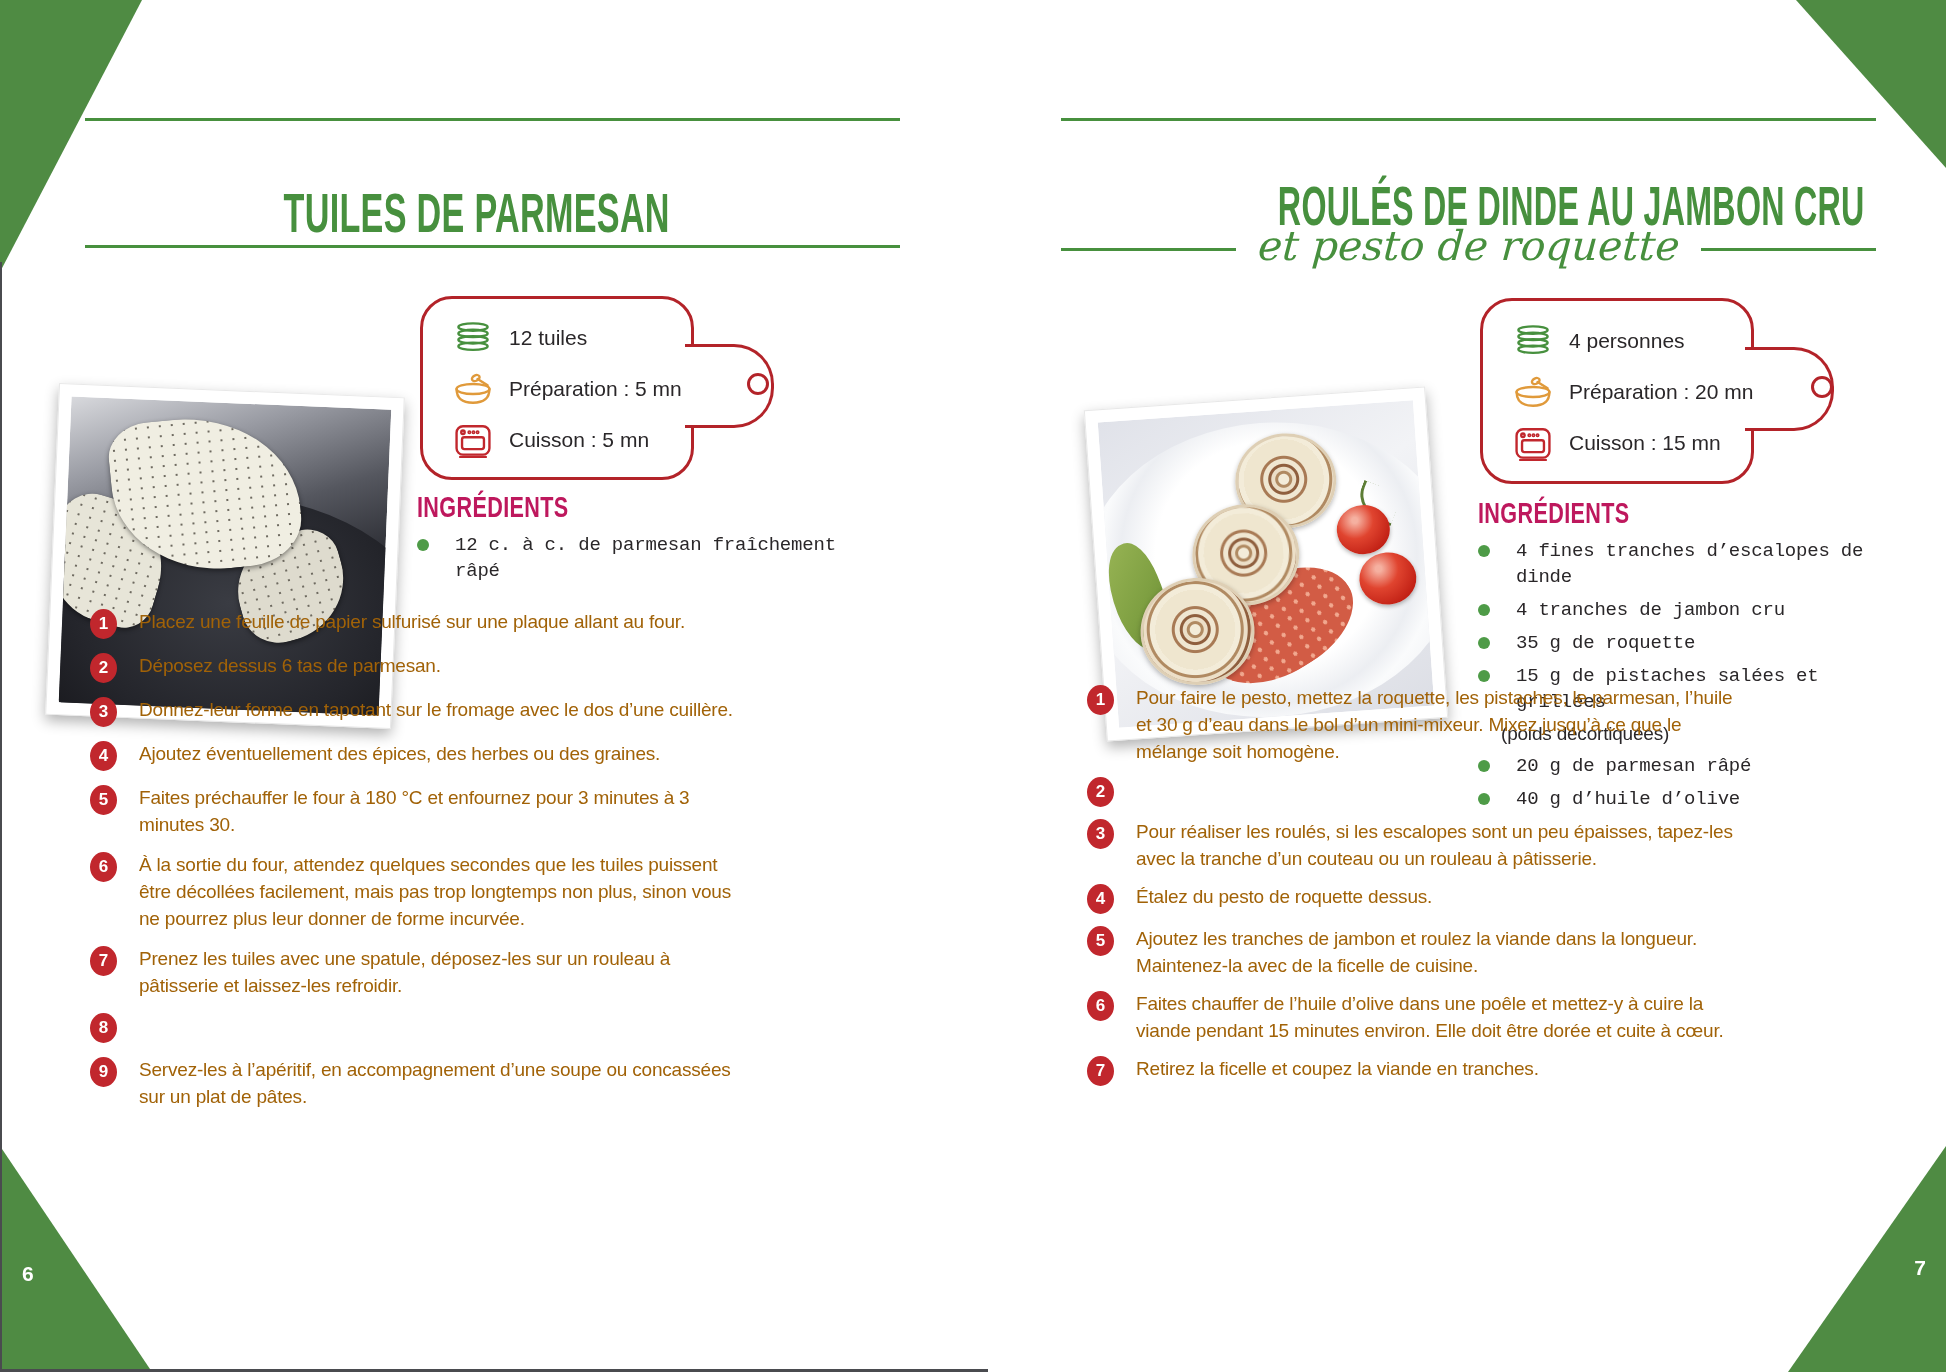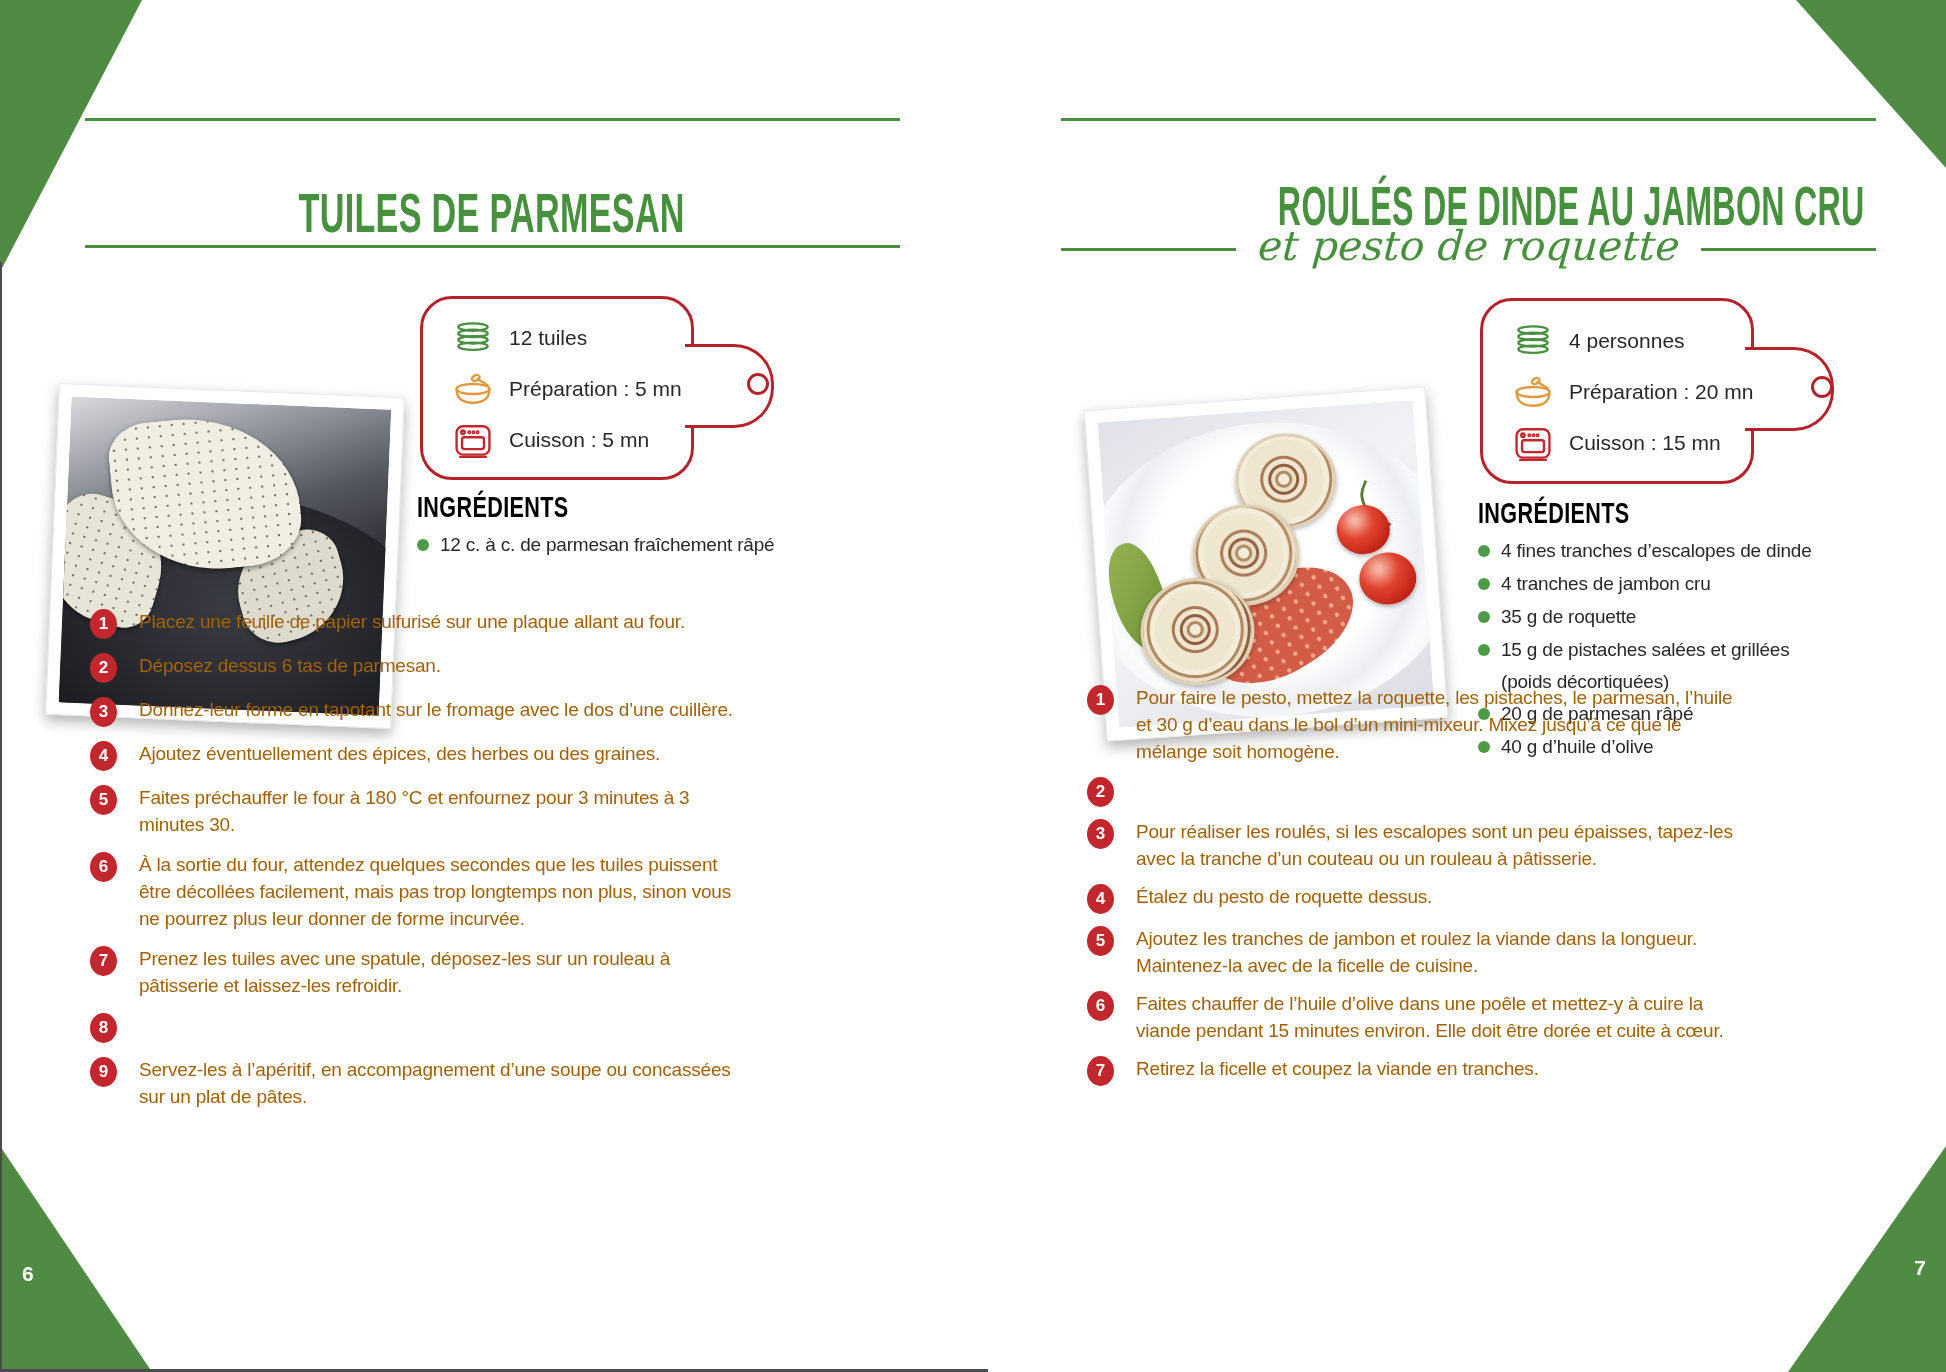--- a/index.html
+++ b/index.html
@@ -30,24 +30,24 @@
 
   
   .board{position:absolute;border:3px solid #b32329;border-radius:32px;background:#fff;z-index:1;}
   .handle{position:absolute;border:3px solid #b32329;border-left:none;border-radius:0 40px 40px 0;background:#fff;z-index:2;}
   .hole{position:absolute;width:16px;height:16px;border:3px solid #b32329;border-radius:50%;background:#fff;z-index:3;}
   .card-rows{position:absolute;display:flex;flex-direction:column;gap:9px;z-index:3;}
   .card-row{display:flex;align-items:center;gap:15px;font-size:21px;color:#2a2729;}
   .card-row svg{flex:none;}
 
   
-  .ing-title{position:absolute;font-size:30px;font-weight:700;color:#000000;}
+  .ing-title{position:absolute;font-size:30px;font-weight:700;color:#be185d;}
   .ing-title>span{display:inline-block;transform:scaleX(.72);transform-origin:left center;letter-spacing:.5px;}
   .ing-list{position:absolute;display:flex;flex-direction:column;gap:7px;width:430px;}
-  .ing-item{display:flex;gap:11px;font-size:19px;line-height:26px;letter-spacing:-.2px;}
+  .ing-item{display:flex;gap:26px;font-size:19px;line-height:26px;letter-spacing:-.2px;font-family:Liberation Mono, monospace;}
   .ing-dot{flex:none;width:12px;height:12px;border-radius:50%;background:#4e9b47;margin-top:7px;}
   .ing-sub{margin-left:23px;font-size:19px;line-height:24px;letter-spacing:-.2px;}
 
   
   .steps{position:absolute;display:flex;flex-direction:column;}
   .steps-l{gap:13px;width:648px;} .steps-r{gap:11px;width:648px;}
   .step{display:flex;gap:22px;}
   .step-badge{flex:none;width:27px;height:30px;border-radius:50%;background:#c1272d;color:#fff;
               font-size:17px;font-weight:700;display:flex;align-items:center;justify-content:center;margin-top:1px;}
   .step-text{font-size:19px;line-height:27px;letter-spacing:-.2px;color:#a16207;}
@@ -93,21 +93,21 @@
 <body>
 
 <div id="canvas">
 
   <section class="page" id="page-left">
     <div class="tri tri-tl"></div>
     <div class="tri tri-bl"></div>
     <div class="pagenum pagenum-l">6</div>
 
     <div class="rule" style="left:85px;top:118px;width:815px;"></div>
-    <h1 class="title" style="left:84px;top:147px;"><span>TUILES DE PARMESAN</span></h1>
+    <h1 class="title" style="left:69px;top:147px;"><span>TUILES DE PARMESAN</span></h1>
     <div class="rule" style="left:85px;top:245px;width:815px;"></div>
 
     <div class="board" style="left:420px;top:296px;width:268px;height:178px;"></div>
     <div class="handle" style="left:685px;top:344px;width:86px;height:78px;"></div>
     <div class="hole" style="left:747px;top:373px;"></div>
     <div class="card-rows" style="left:452px;top:317px;">
       <div class="card-row">
         <svg width="42" height="42" viewBox="0 0 46 46" fill="none" stroke="#47903e" stroke-width="2.6" stroke-linecap="round">
           <ellipse cx="23" cy="11" rx="16" ry="4"></ellipse>
             <ellipse cx="23" cy="18" rx="16" ry="4"></ellipse>

